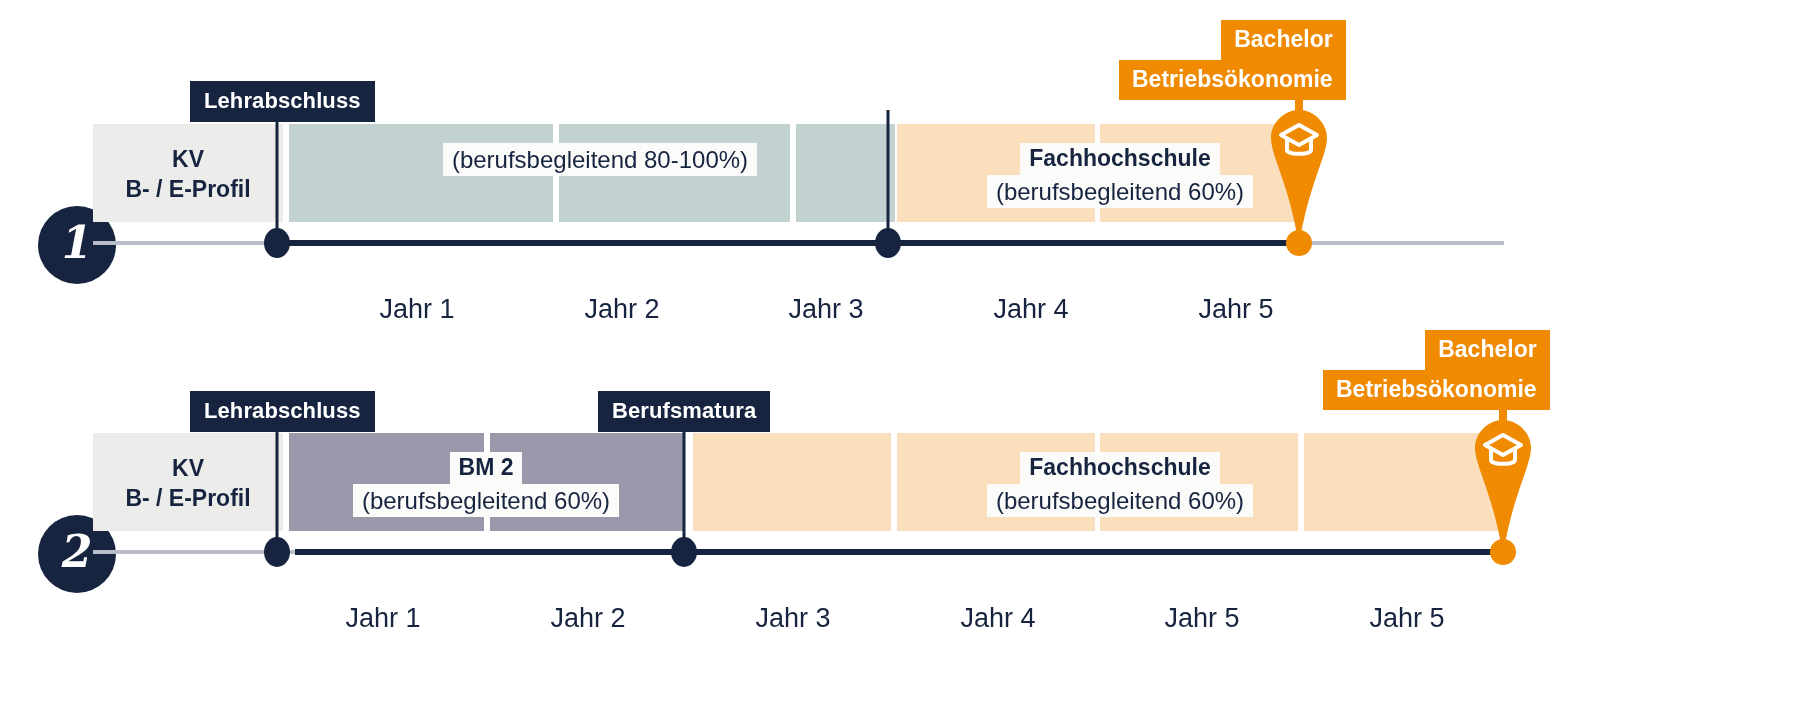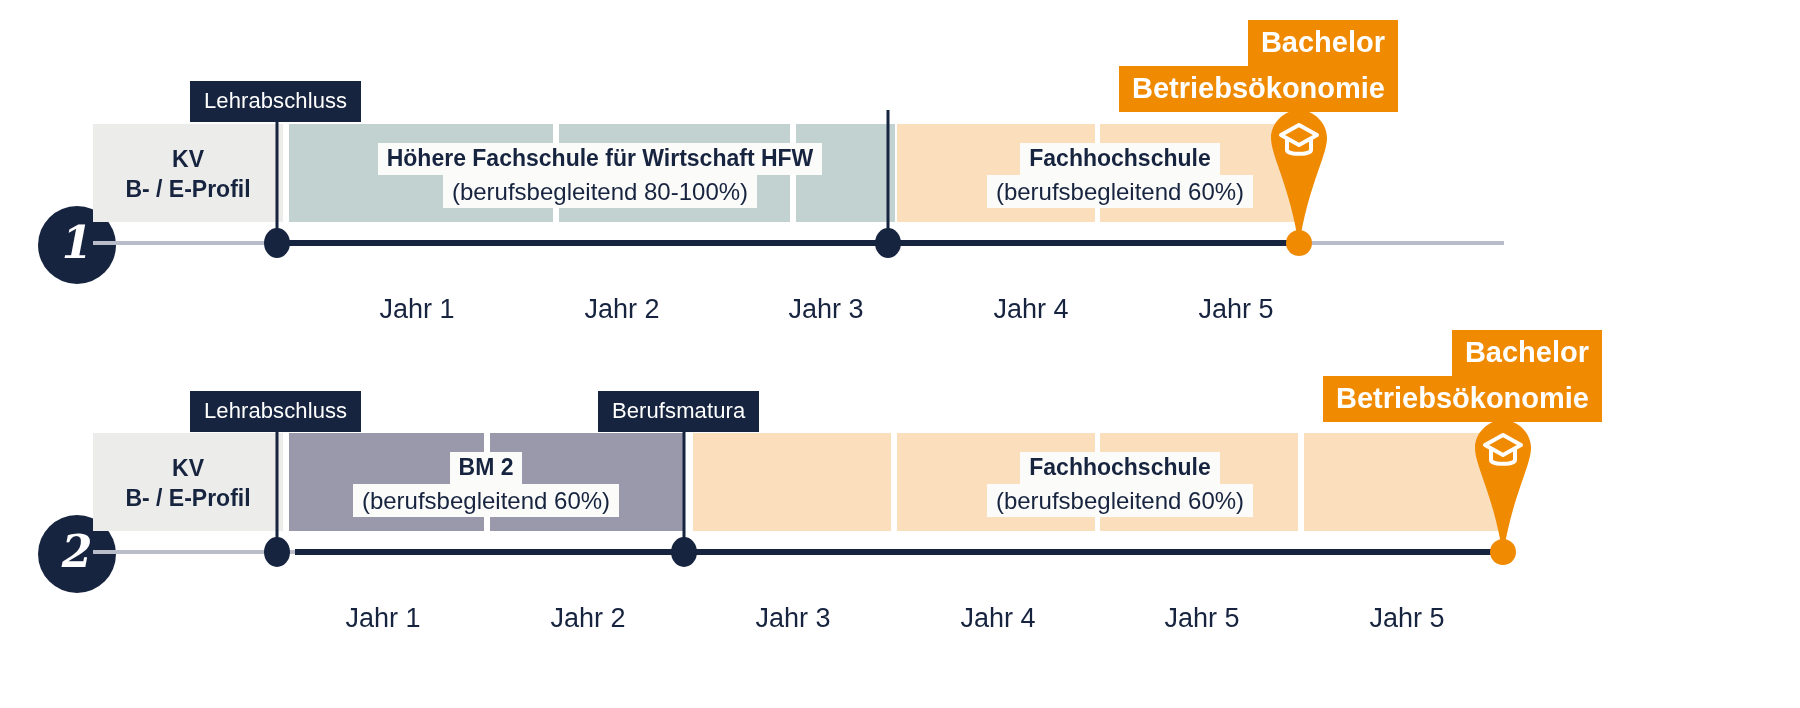--- a/index.html
+++ b/index.html
@@ -24,27 +24,27 @@
   .dot{position:absolute;width:26px;height:30px;border-radius:50%;
        background:#17243f;transform:translate(-50%,-50%);}
   .dot.orange{background:#f08a00;width:26px;height:26px;}
 
   
   .stem{position:absolute;width:3px;background:#17243f;transform:translateX(-50%);}
   .stem.orange{background:#f08a00;width:8px;}
 
   
   .label-box{position:absolute;background:#17243f;color:#ffffff;
-             font-weight:400;font-size:22px;line-height:1.18;
+             font-weight:700;font-size:22px;line-height:1.18;
              padding:7px 14px 8px;box-sizing:border-box;white-space:nowrap;
              letter-spacing:.1px;}
 
   
   .stack{position:absolute;display:flex;flex-direction:column;}
-  .stack .seg{font-weight:700;font-size:29px;line-height:1.0;
+  .stack .seg{font-weight:700;font-size:23px;line-height:1.0;
               padding:8px 13px 9px;box-sizing:border-box;white-space:nowrap;
               color:#ffffff;}
   .stack.navy .seg{background:#17243f;}
   .stack.orange .seg{background:#f08a00;}
   .stack.right{align-items:flex-end;}
   .stack.left{align-items:flex-start;}
 
   
   .block{position:absolute;box-sizing:border-box;}
   .block.grey{background:#ececeb;}
@@ -84,21 +84,20 @@
 
     <div class="block peach" style="left:897px;top:124px;width:198px;height:98px;"></div>
     <div class="block peach" style="left:1100px;top:124px;width:198px;height:98px;"></div>
 
     <div class="block-text plain" style="left:93px;top:145px;width:190px;">
       <div><span class="t1">KV</span></div>
       <div><span class="t1">B- / E-Profil</span></div>
     </div>
 
     <div class="block-text" style="left:320px;top:143px;width:560px;">
-      <div><span class="t1">Höhere Fachschule für Wirtschaft HFW</span></div>
       <div><span class="t2">(berufsbegleitend 80-100%)</span></div>
     </div>
 
     <div class="block-text" style="left:930px;top:143px;width:380px;">
       <div><span class="t1">Fachhochschule</span></div>
       <div><span class="t2">(berufsbegleitend 60%)</span></div>
     </div>
 
     <div class="axis-pre" style="left:93px;top:241px;width:184px;"></div>
     <div class="axis-main" style="left:277px;top:240px;width:1022px;"></div>

